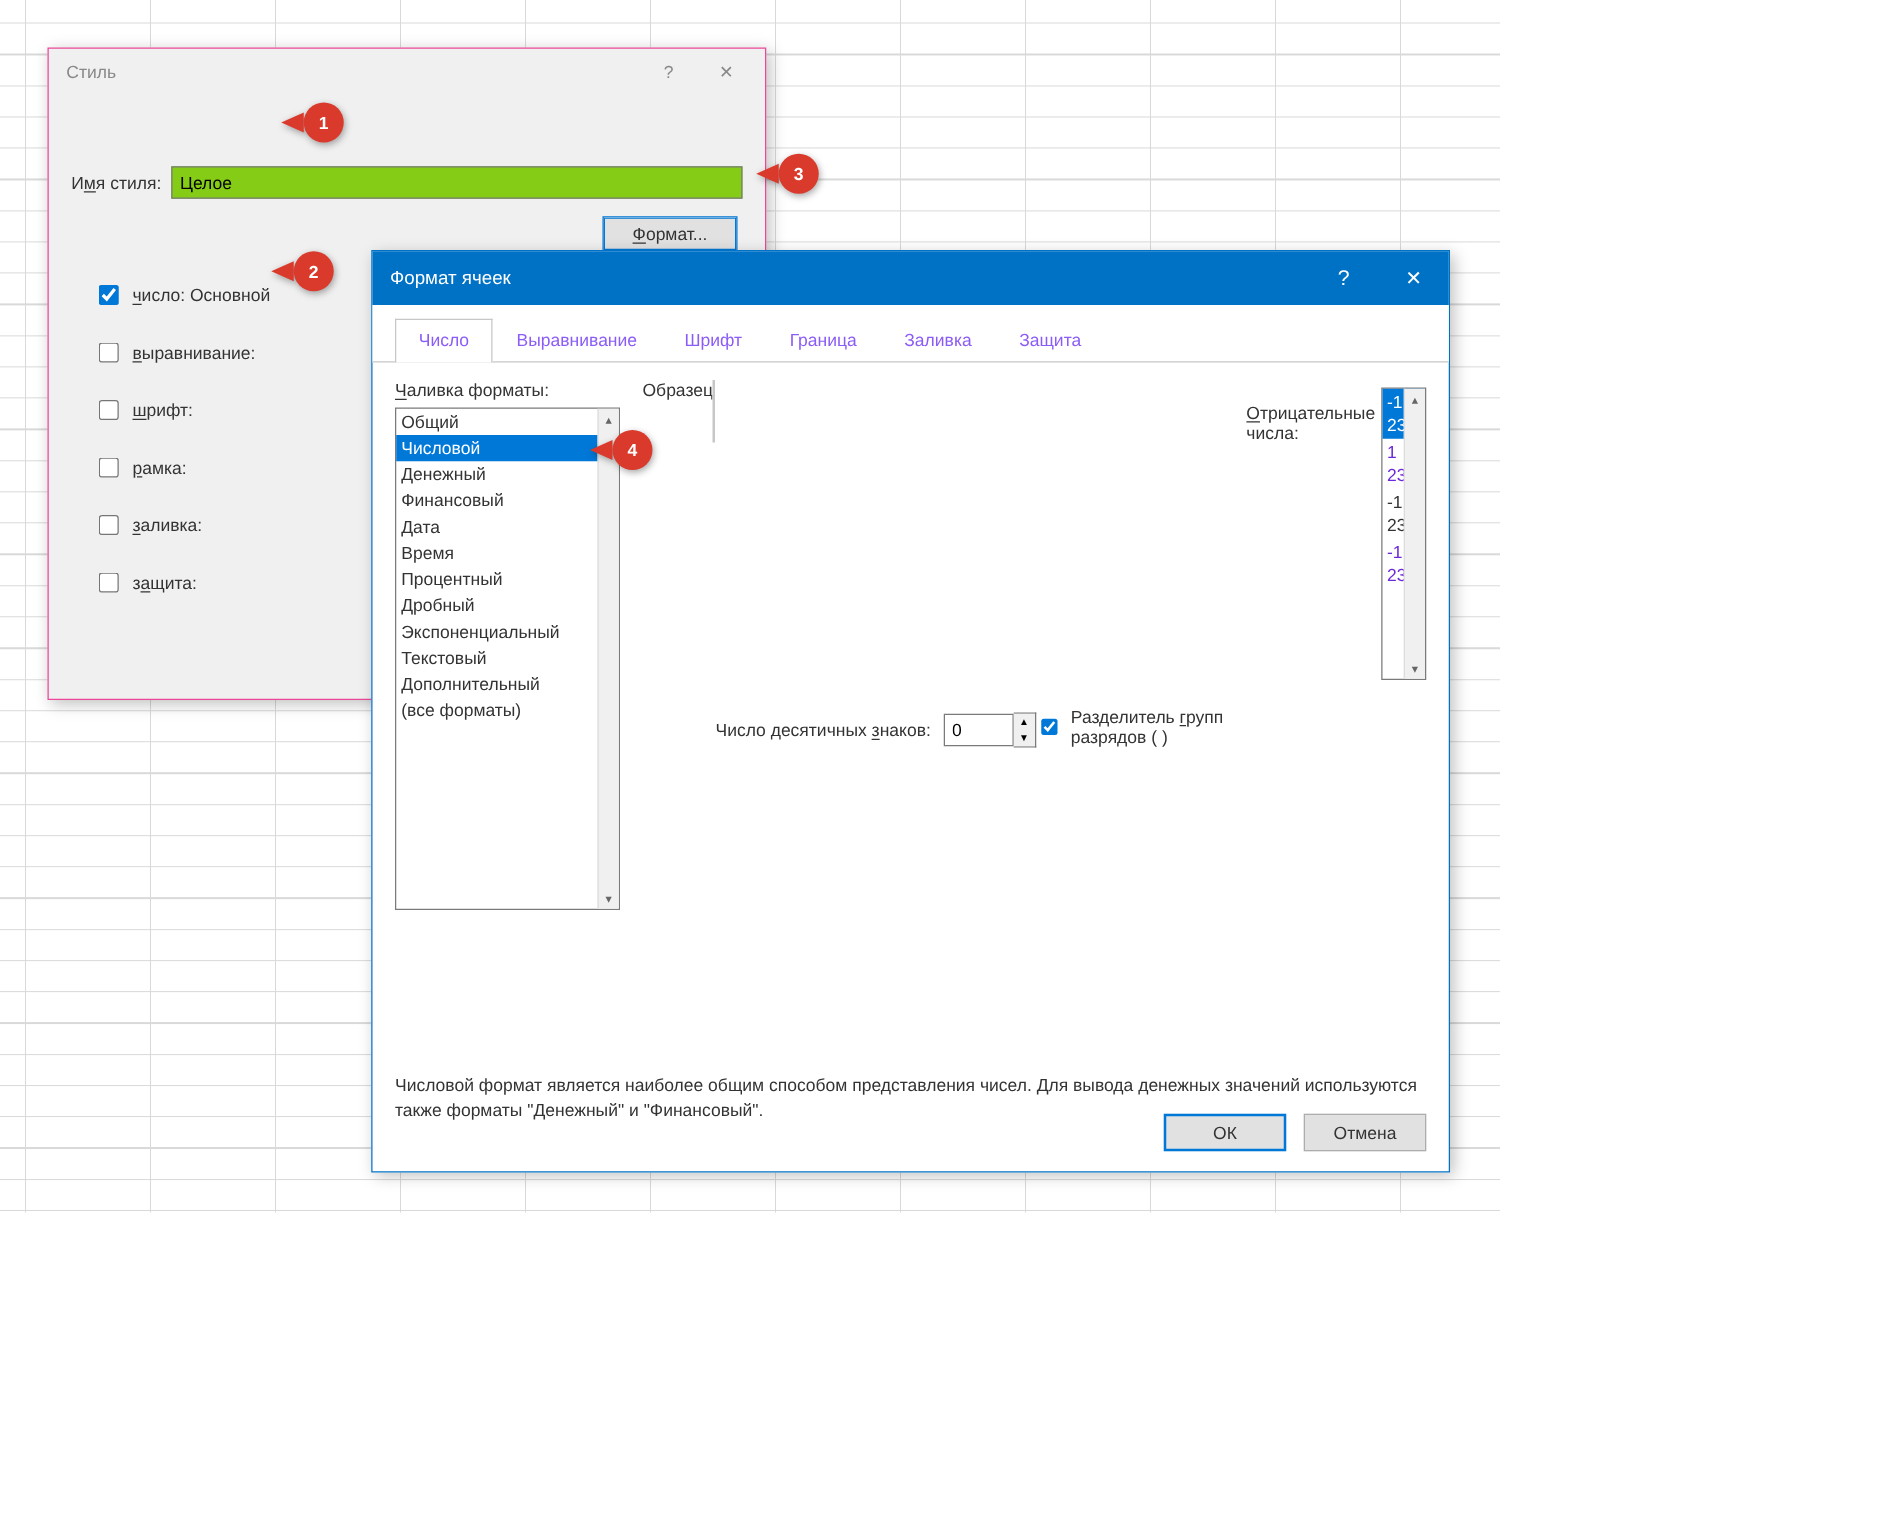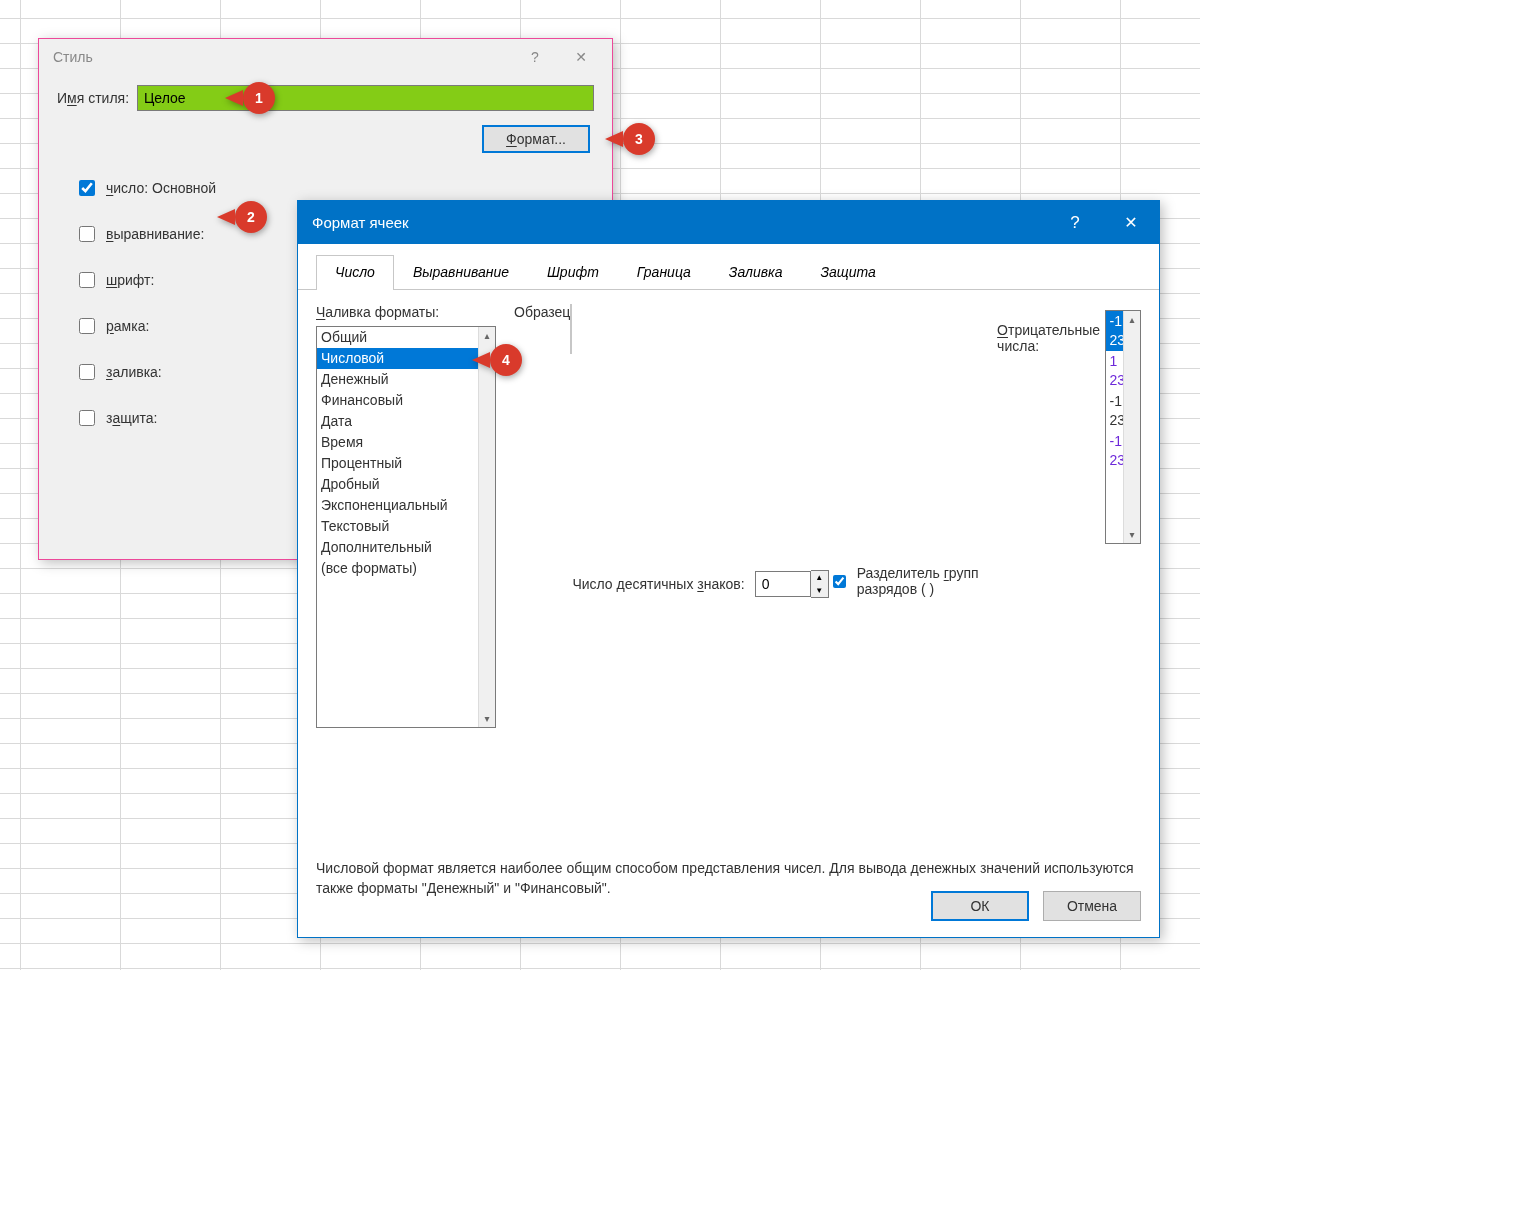--- a/index.html
+++ b/index.html
@@ -45,21 +45,21 @@
     padding: 0 8px 0 14px;
     color: #888;
   }
   .style-titlebar .title-text { flex: 1; }
   .style-titlebar .tb-btn {
     width: 46px; height: 30px;
     display:flex; align-items:center; justify-content:center;
     color:#888;
   }
   .style-body { padding: 10px 18px 8px 18px; }
-  .row { display:flex; align-items:center; }
+  .row { display:flex; align-items:center;margin-top:48px; }
   .lbl-styname { width: 80px; white-space: nowrap; }
   .input-styname {
     flex:1; height:26px; border:1px solid #7a7a7a; background:#84cc16;
     padding:2px 6px; font-size:14px;
   }
   .btn {
     height:28px; min-width:108px; border:1px solid #adadad; background:#e1e1e1;
     font-size:14px; padding:0 10px; display:inline-flex; align-items:center; justify-content:center;
     cursor:default;
   }
@@ -88,22 +88,22 @@
     color:#fff; font-size:16px;
   }
   .blue-titlebar .tb-btn.help { font-size:17px; }
 
   .tabs {
     display:flex; border-bottom:1px solid #c7c7c7;
     padding: 10px 0 0 18px; column-gap: 0;
     background:#fff;
   }
   .tab {
-    padding: 8px 18px 10px; color:#000000; border:1px solid transparent;
-    border-bottom: none; position:relative; top:1px;font-style:italic;
+    padding: 8px 18px 10px; color:#8b5cf6; border:1px solid transparent;
+    border-bottom: none; position:relative; top:1px;
   }
   .tab.active {
     border-color:#c7c7c7; background:#fff;
   }
 
   .fmt-body {
     display:flex; padding: 14px 18px 8px 18px; gap:18px; height: 562px;
   }
 
   .cat-col { display:flex; flex-direction:column; width:180px; }

